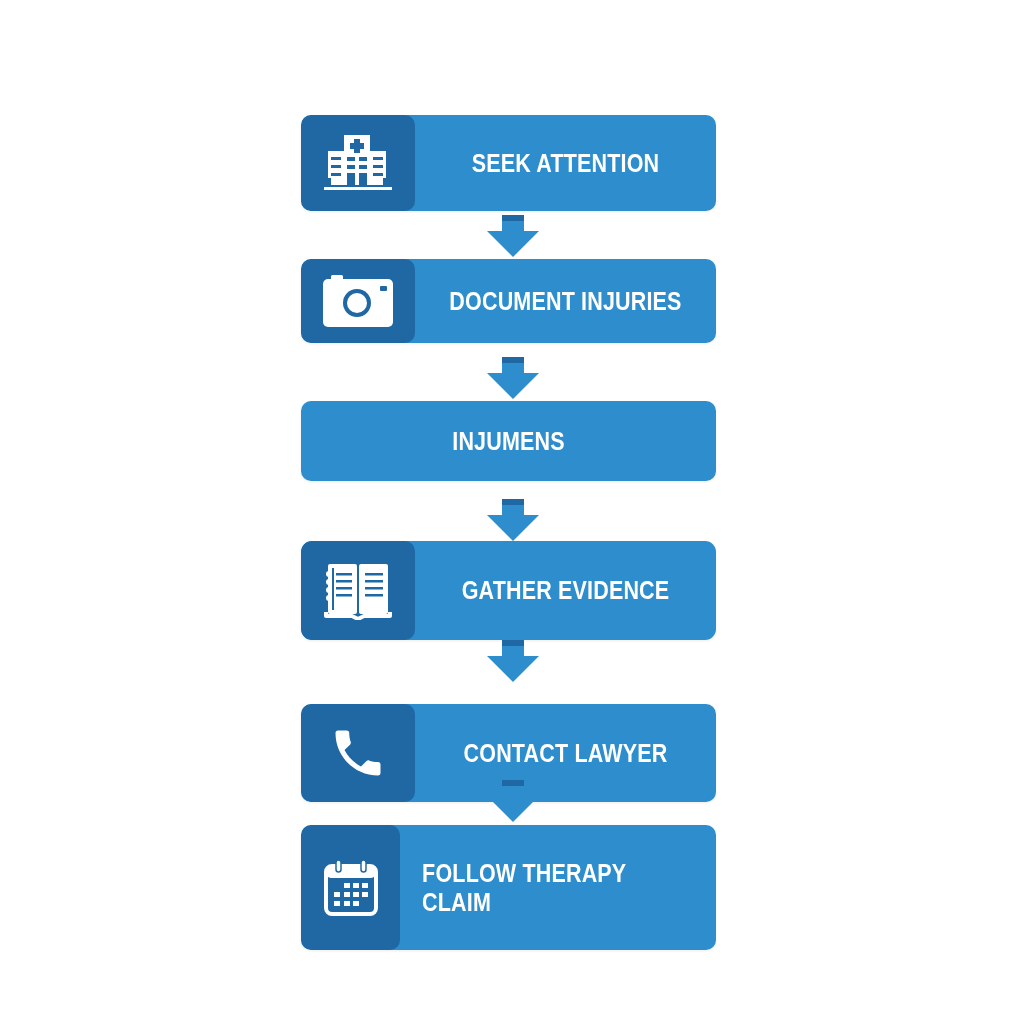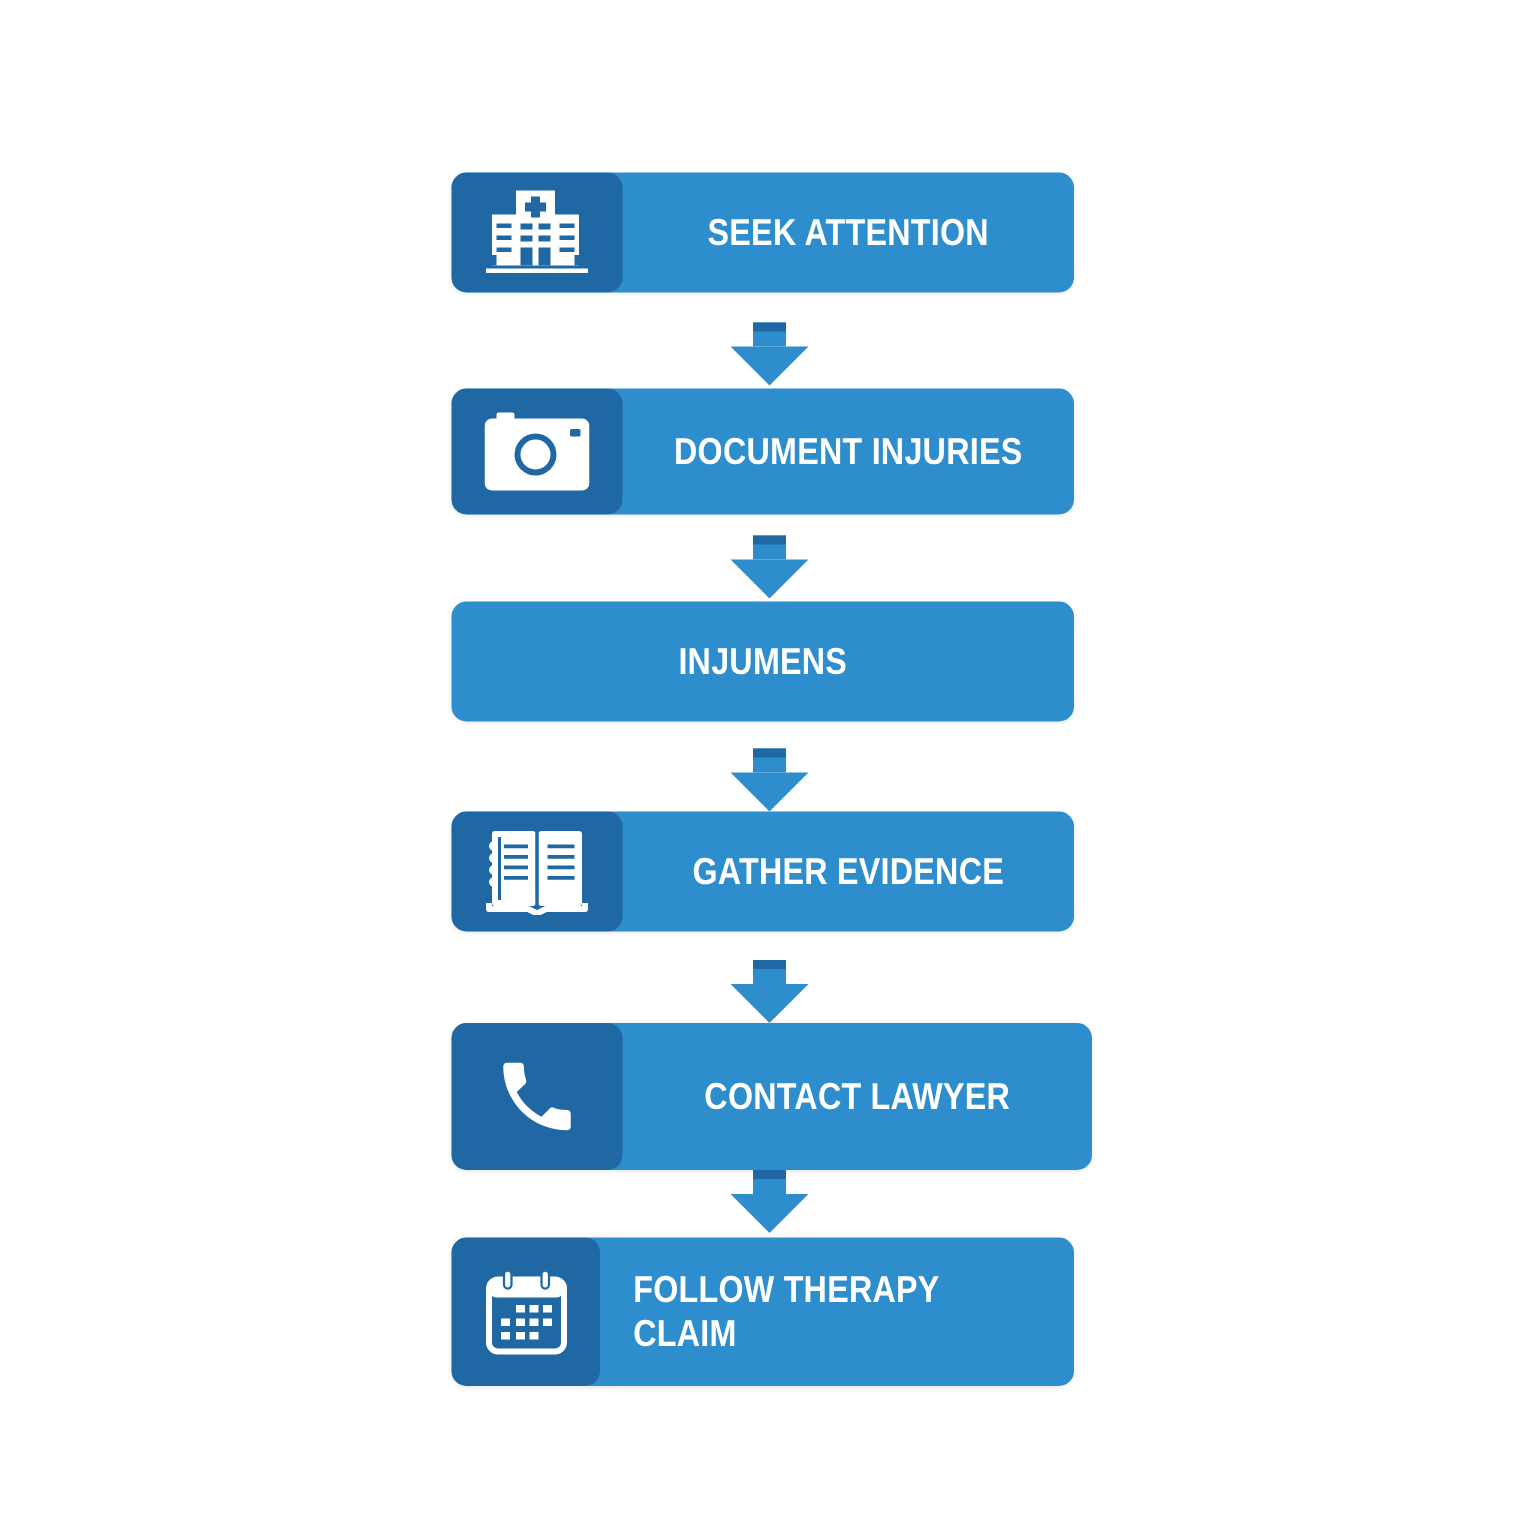--- a/index.html
+++ b/index.html
@@ -13,21 +13,21 @@
            color:#fff; font-weight:bold; font-size:25px; letter-spacing:0.2px; transform:scaleX(0.86); }
   .arrow { position:absolute; left:487px; width:53px; }
   .arrow .stem { position:absolute; left:15px; width:22px; top:0; height:16px; background:#2e8dcc; }
   .arrow .stem::before { content:""; position:absolute; left:0; top:0; width:100%; height:6px; background:#1f68a3; }
   .arrow .head { position:absolute; left:0; top:16px; width:0; height:0;
                  border-left:26.5px solid transparent; border-right:26.5px solid transparent; border-top:26px solid #2e8dcc; }
 </style>
 </head>
 <body>
 
-<div class="step" style="top:115px;height:80px;text-align:center;">
+<div class="step" style="top:115px;height:96px;text-align:center;">
   <div class="panel" style="width:114px;">
     <svg width="68" height="60" viewBox="0 0 68 60">
       <g fill="#fff">
         <rect x="20" y="2" width="26" height="50"></rect>
         <rect x="4" y="18" width="16" height="34"></rect>
         <rect x="46" y="18" width="16" height="34"></rect>
         <rect x="0" y="54" width="68" height="3"></rect>
       </g>
       <g fill="#1f68a3">
         <rect x="30" y="6" width="6" height="14"></rect>
@@ -74,21 +74,21 @@
   </div>
 
 <div class="step" style="top:401px;height:80px;">
   <div class="label" style="left:0;">INJUMENS</div>
 </div>
 <div class="arrow" style="top:499px;height:42px;">
     <div class="stem"></div>
     <div class="head"></div>
   </div>
 
-<div class="step" style="top:541px;height:80px;">
+<div class="step" style="top:541px;height:99px;border-radius:11px;">
   <div class="panel" style="width:114px;">
     <svg width="72" height="58" viewBox="0 0 72 58">
       <g fill="none" stroke="#fff" stroke-width="4" stroke-linejoin="round">
         <path d="M8 4 H33 V50 H8 Z"></path>
         <path d="M39 4 H64 V50 H39 Z"></path>
         <path d="M4 50 V54 H30 L36 57 L42 54 H68 V50"></path>
       </g>
       <g fill="#fff">
         <rect x="12" y="4" width="21" height="46"></rect>
         <rect x="39" y="4" width="25" height="46"></rect>
@@ -110,34 +110,34 @@
       </g>
     </svg>
   </div>
   <div class="label" style="left:114px;">GATHER EVIDENCE</div>
 </div>
 <div class="arrow" style="top:640px;height:42px;">
     <div class="stem"></div>
     <div class="head"></div>
   </div>
 
-<div class="step" style="top:682px;height:98px;padding-left:12px;">
+<div class="step" style="top:704px;height:98px;">
   <div class="panel" style="width:114px;">
     <svg width="60" height="60" viewBox="0 0 24 24">
       <path fill="#fff" d="M6.6 10.8c1.4 2.8 3.8 5.1 6.6 6.6l2.2-2.2c.3-.3.7-.4 1-.2 1.1.4 2.3.6 3.6.6.6 0 1 .4 1 1V20c0 .6-.4 1-1 1C10.6 21 3 13.4 3 4c0-.6.4-1 1-1h3.5c.6 0 1 .4 1 1 0 1.3.2 2.5.6 3.6.1.3 0 .7-.2 1L6.6 10.8z"></path>
     </svg>
   </div>
   <div class="label" style="left:114px;">CONTACT LAWYER</div>
 </div>
 <div class="arrow" style="top:780px;height:45px;">
     <div class="stem"></div>
     <div class="head"></div>
   </div>
 
-<div class="step" style="top:825px;height:99px;">
+<div class="step" style="top:825px;height:125px;">
   <div class="panel" style="width:99px;">
     <svg width="58" height="60" viewBox="0 0 58 60">
       <rect x="4" y="8" width="50" height="48" rx="6" fill="none" stroke="#fff" stroke-width="4"></rect>
       <rect x="4" y="8" width="50" height="12" rx="5" fill="#fff"></rect>
       <rect x="14" y="2" width="5" height="12" rx="2.5" fill="#fff" stroke="#1f68a3" stroke-width="1.5"></rect>
       <rect x="39" y="2" width="5" height="12" rx="2.5" fill="#fff" stroke="#1f68a3" stroke-width="1.5"></rect>
       <g fill="#fff">
         <rect x="22" y="25" width="6" height="5"></rect>
           <rect x="31" y="25" width="6" height="5"></rect>
           <rect x="40" y="25" width="6" height="5"></rect>

